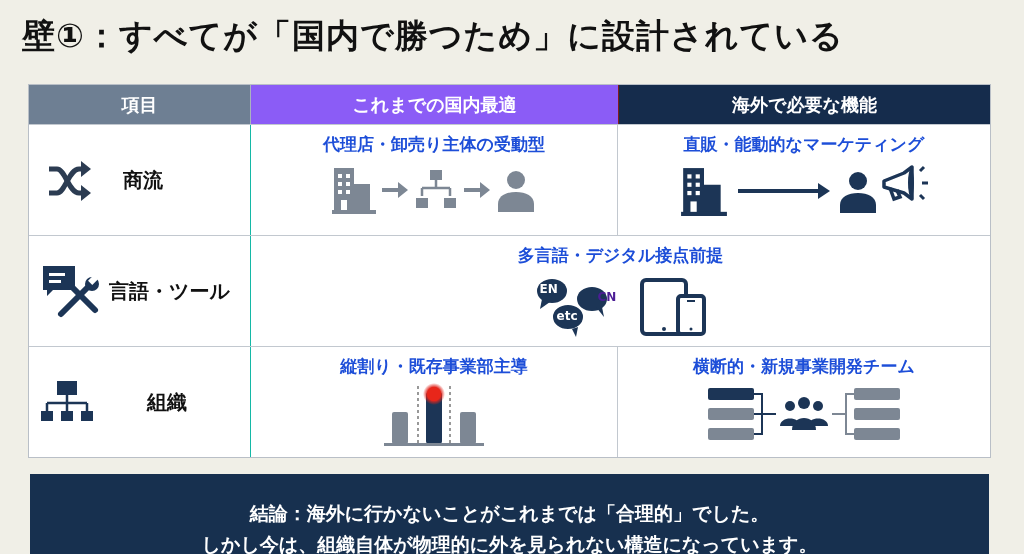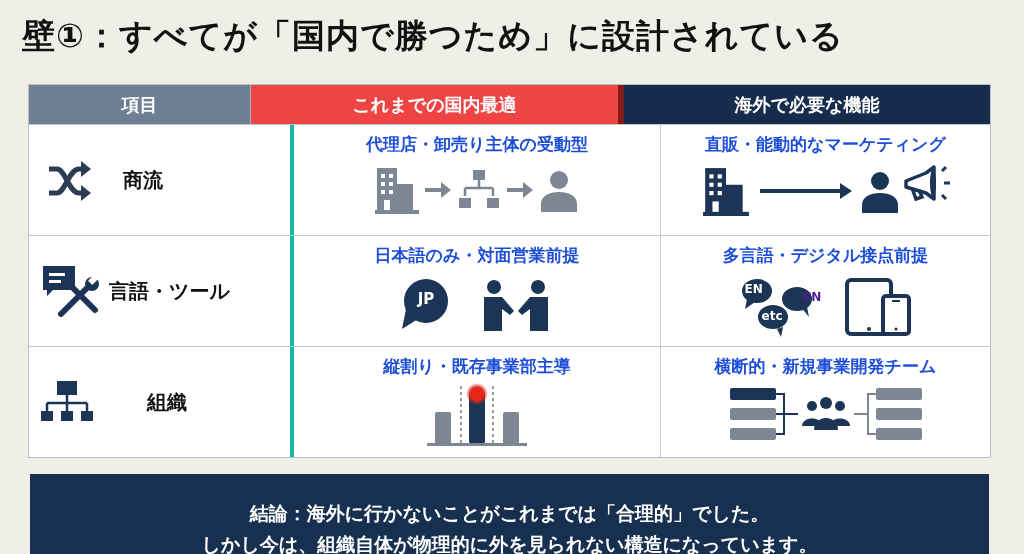--- a/index.html
+++ b/index.html
@@ -17,24 +17,24 @@
   .table {
     position:absolute; left:28px; top:84px; width:961px;
     border:1px solid #b9bfc7; background:#fff;
   }
   .hdr { display:flex; height:39px; }
   .hdr div {
     display:flex; align-items:center; justify-content:center;
     color:#fff; font-weight:bold; font-size:18px;
   }
   .h1 { width:221px; background:#6e7f93; border-right:1px solid #a9b3bf; }
-  .h2 { width:367px; background:#ef4444; border-right:6px solid #7f1d1d; }
+  .h2 { width:367px; background:#8b5cf6; border-right:1px solid #7f1d1d; }
   .h3 { flex:1; background:#152c4c; }
   .row { display:flex; height:110px; border-top:1px solid #c2c8cf; }
-  .c1 { width:221px; border-right:4px solid #14b8a6; display:flex; align-items:center; position:relative;padding-left:40px; }
+  .c1 { width:221px; border-right:1px solid #14b8a6; display:flex; align-items:center; position:relative; }
   .c2 { width:367px; border-right:1px solid #c2c8cf; }
   .c3 { flex:1; }
   .c2, .c3 { display:flex; flex-direction:column; align-items:center; padding-top:8px; box-sizing:border-box; }
   .cell-title { font-size:17px; font-weight:bold; color:#1d4ed8; white-space:nowrap; }
   .cell-ico { margin-top:10px; display:flex; align-items:center; justify-content:center; }
   .item-label { font-size:20px; font-weight:bold; color:#111; position:absolute; white-space:nowrap; }
   .banner {
     position:absolute; left:30px; top:474px; width:959px; height:80px;
     background:#17304f; color:#fff; text-align:center;
     font-size:19px; font-weight:bold; line-height:31px; padding-top:24px; box-sizing:border-box;
@@ -139,38 +139,20 @@
       <svg style="position:absolute;left:12px;top:28px" width="60" height="56" viewBox="0 0 60 56">
         <path d="M2 2 H34 V26 H12 L6 32 V26 H2 Z" fill="#1c3556"></path>
         <rect x="8" y="9" width="16" height="3" fill="#fff"></rect>
           <rect x="8" y="16" width="12" height="3" fill="#fff"></rect>
         <path d="M30 22 L54 46" stroke="#1c3556" stroke-width="6" stroke-linecap="round"></path>
         <path d="M50 20 L20 50" stroke="#1c3556" stroke-width="6" stroke-linecap="round"></path>
         <circle cx="51" cy="20" r="7" fill="#1c3556"></circle>
           <rect x="49" y="12" width="6" height="8" fill="#fff" transform="rotate(45 52 16)"></rect>
       </svg>
       <span class="item-label" style="left:80px">言語・ツール</span>
-    </div>
-    <div class="c2">
-      <div class="cell-title">日本語のみ・対面営業前提</div>
-      <div class="cell-ico" style="margin-top:12px">
-        <div style="position:relative;width:50px;height:52px;margin-right:28px">
-          <svg width="50" height="52" viewBox="0 0 50 52" style="position:absolute;left:0;top:0">
-              <circle cx="26" cy="22" r="22" fill="#1c3556"></circle>
-              <path d="M6 30 L2 50 L18 40 Z" fill="#1c3556"></path>
-            </svg>
-          <span style="position:absolute;left:0;width:52px;top:11px;text-align:center;color:#fff;font-weight:bold;font-size:15px">JP</span>
-        </div>
-        <svg width="76" height="52" viewBox="0 0 76 52">
-          <circle cx="16" cy="8" r="7" fill="#1c3556"></circle>
-            <circle cx="60" cy="8" r="7" fill="#1c3556"></circle>
-          <path d="M6 18 H24 L36 32 L32 36 L24 30 V52 H6 Z" fill="#1c3556"></path>
-          <path d="M70 18 H52 L40 32 L44 36 L52 30 V52 H70 Z" fill="#1c3556"></path>
-        </svg>
-      </div>
     </div>
     <div class="c3">
       <div class="cell-title">多言語・デジタル接点前提</div>
       <div class="cell-ico" style="margin-top:10px">
         <div style="position:relative;width:74px;height:60px;margin-right:30px">
           <svg width="74" height="60" viewBox="0 0 74 60" style="position:absolute;left:0;top:0">
             <ellipse cx="16" cy="14" rx="15" ry="12" fill="#1c3556"></ellipse>
               <path d="M6 22 L4 32 L14 25 Z" fill="#1c3556"></path>
             <ellipse cx="56" cy="22" rx="15" ry="12" fill="#1c3556"></ellipse>
               <path d="M60 30 L68 40 L66 30 Z" fill="#1c3556"></path>

